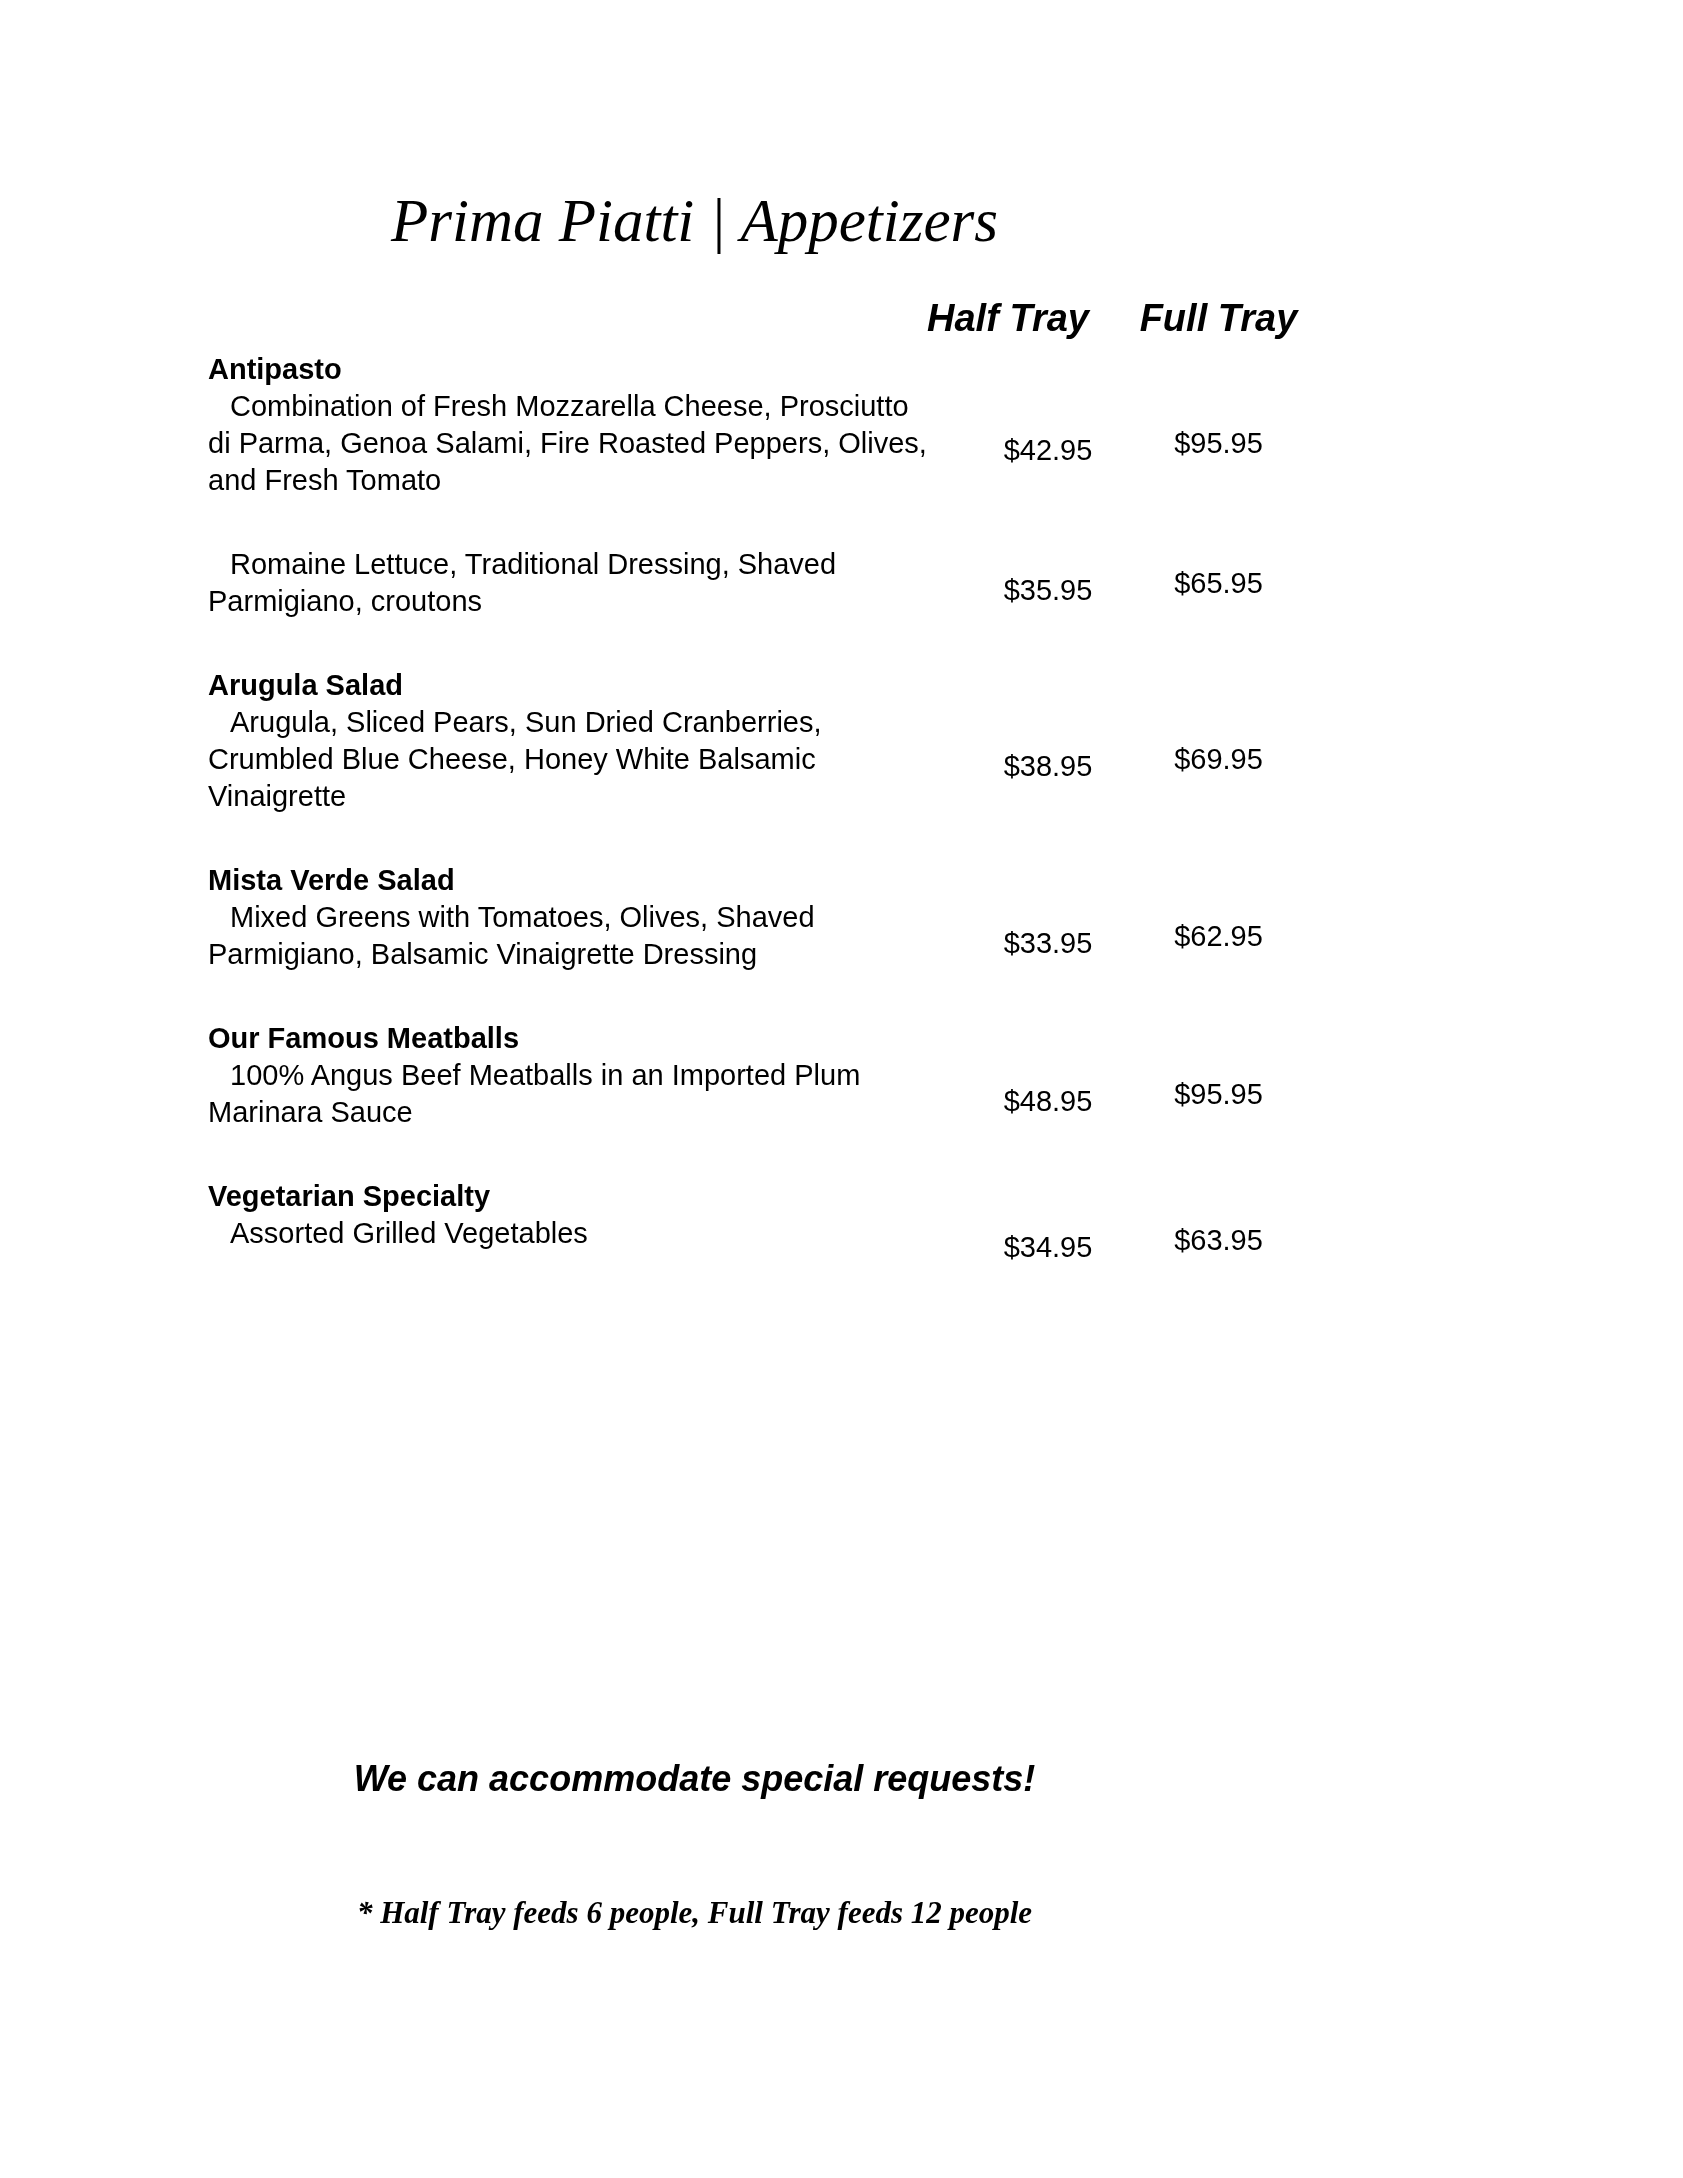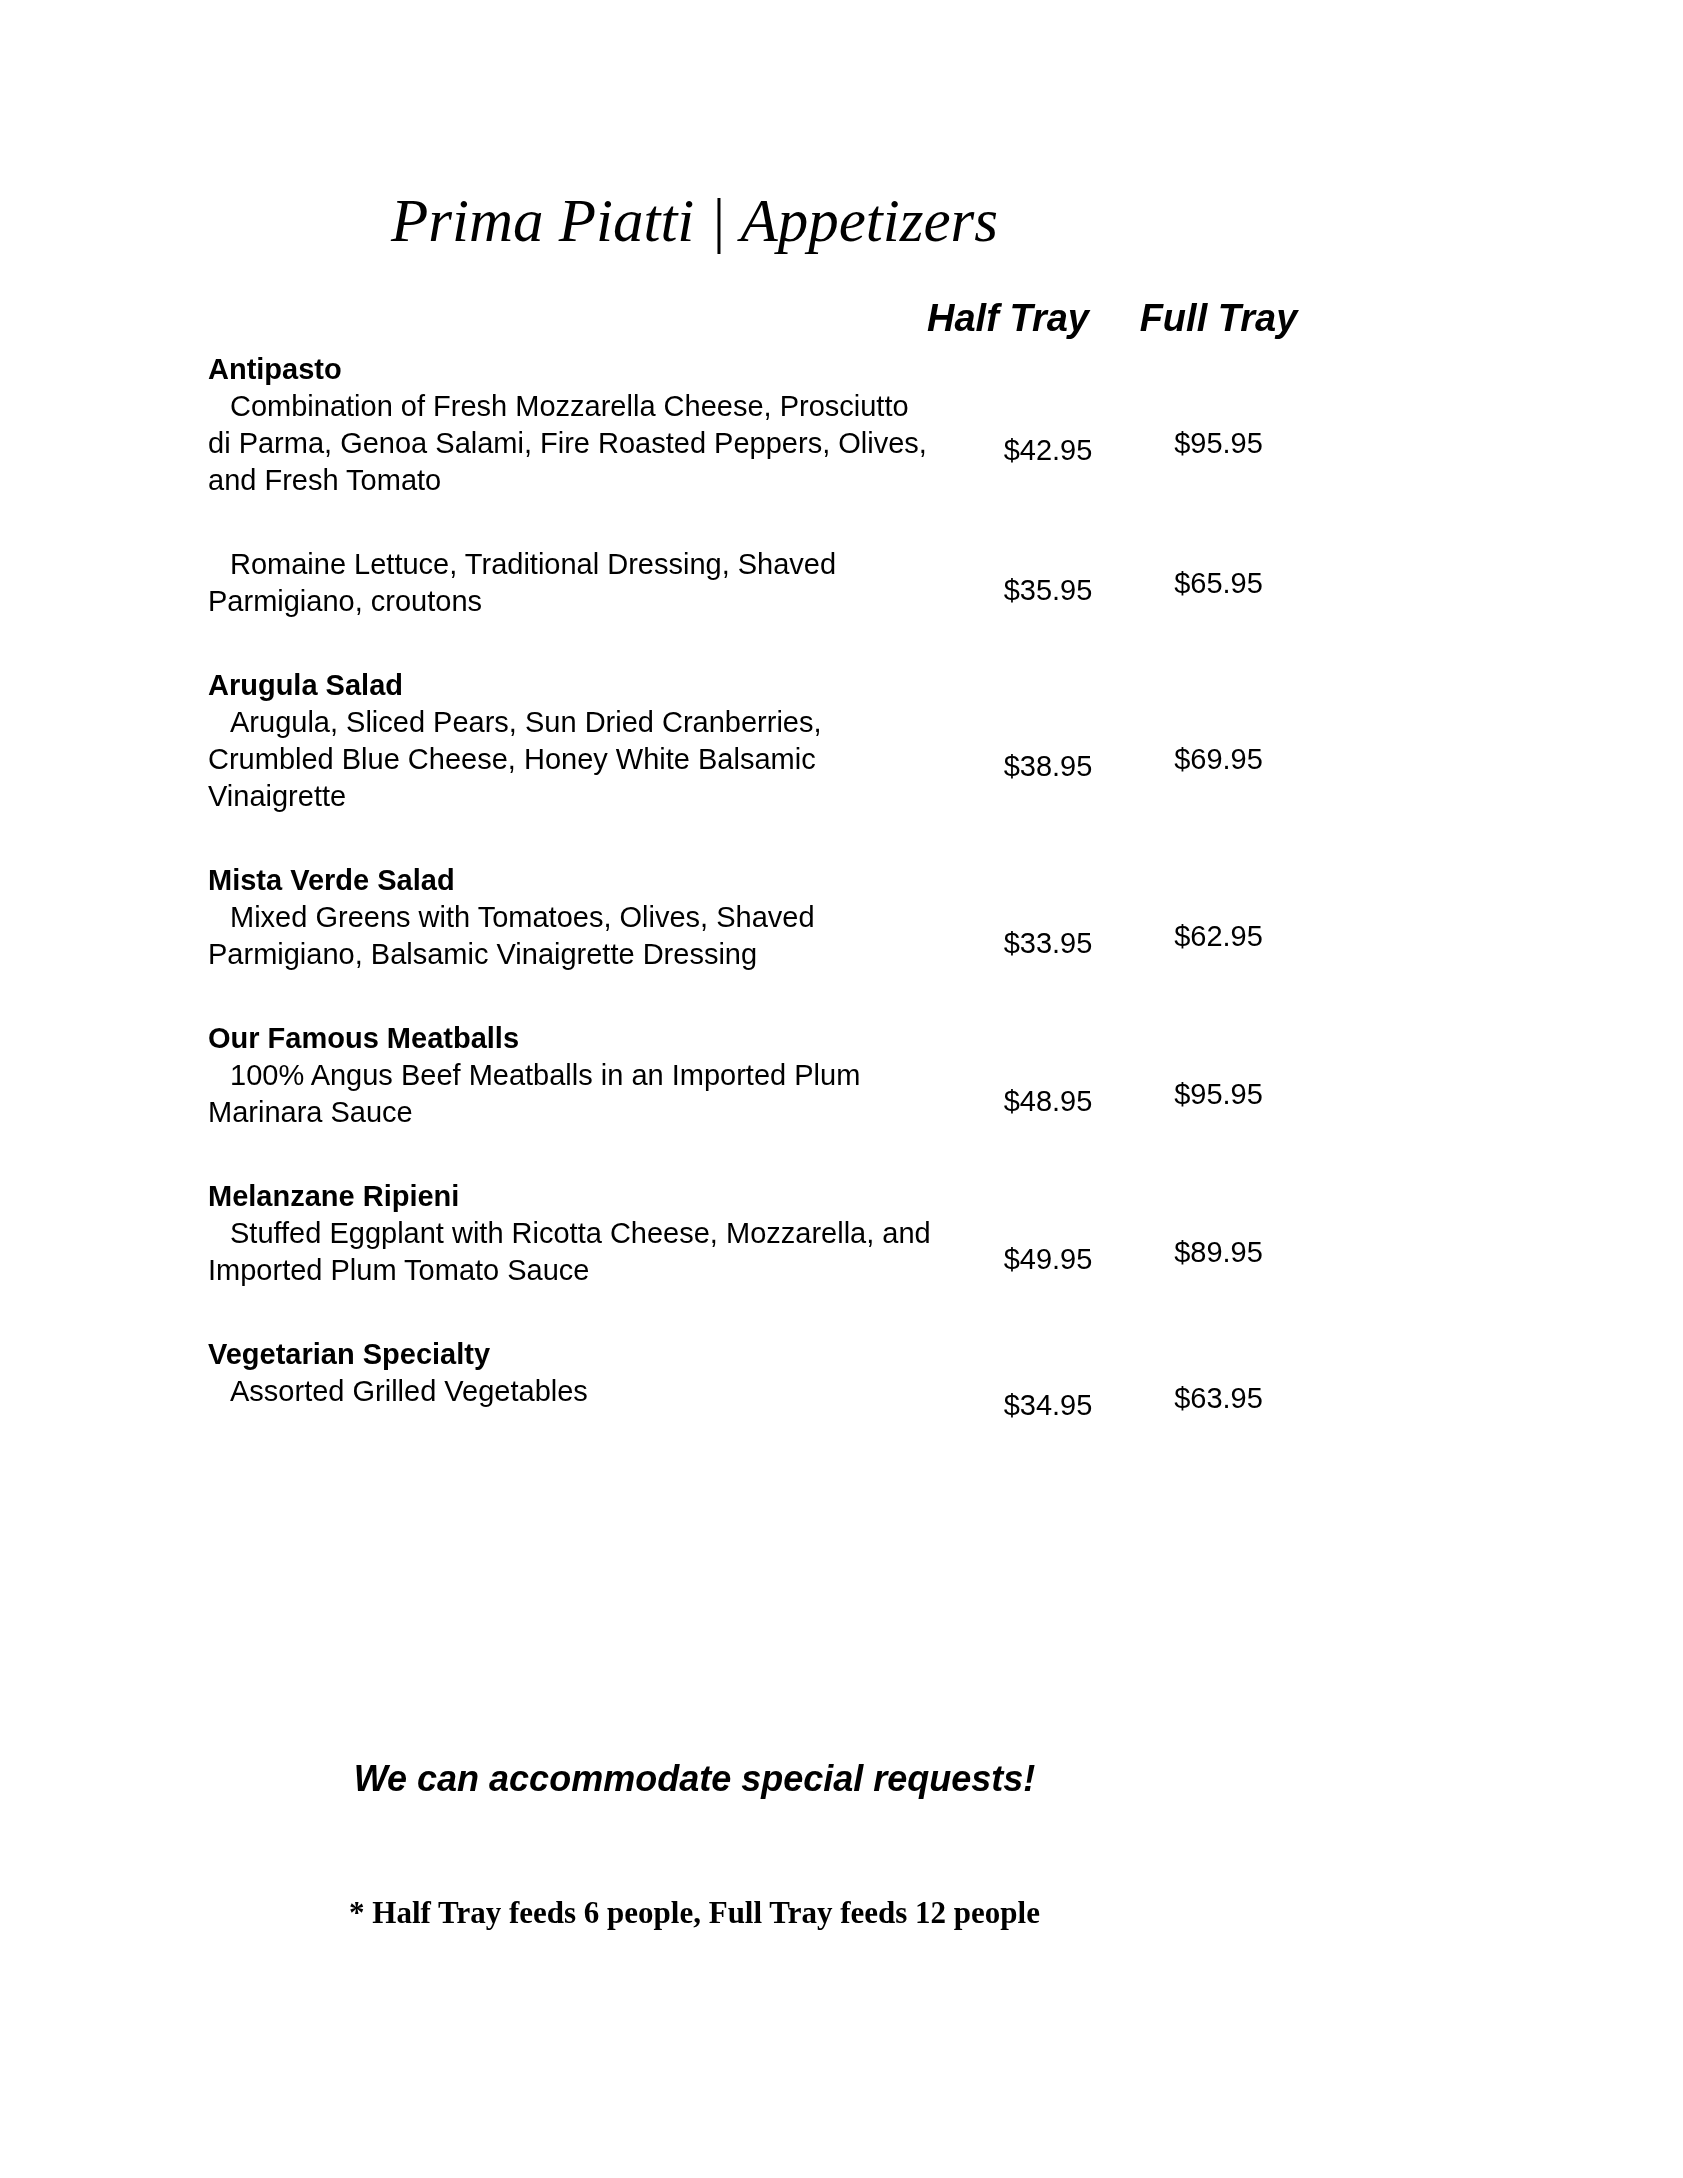--- a/index.html
+++ b/index.html
@@ -81,20 +81,21 @@
     font-weight: 700;
     font-size: 36px;
   }
   .note-serving {
     position: absolute;
     left: 0;
     right: 0;
     top: 1895px;
     text-align: center;
     font-family: "Liberation Serif", serif;
+    font-style: italic;
     font-weight: 700;
     font-size: 31px;
   }
 </style>
 </head>
 <body>
 
 <div class="page">
 
   <div class="menu-title">Prima Piatti | Appetizers</div>
@@ -135,26 +136,20 @@
         <div class="price full">$62.95</div>
       </div>
 
       <div class="item">
         <div class="item-name">Our Famous Meatballs</div>
         <div class="item-desc">100% Angus Beef Meatballs in an Imported Plum Marinara Sauce</div>
         <div class="price half">$48.95</div>
         <div class="price full">$95.95</div>
       </div>
 
-      <div class="item">
-        <div class="item-name">Melanzane Ripieni</div>
-        <div class="item-desc">Stuffed Eggplant with Ricotta Cheese, Mozzarella, and Imported Plum Tomato Sauce</div>
-        <div class="price half">$49.95</div>
-        <div class="price full">$89.95</div>
-      </div>
 
       <div class="item">
         <div class="item-name">Vegetarian Specialty</div>
         <div class="item-desc">Assorted Grilled Vegetables</div>
         <div class="price half">$34.95</div>
         <div class="price full">$63.95</div>
       </div>
 
     </div>
   </div>

